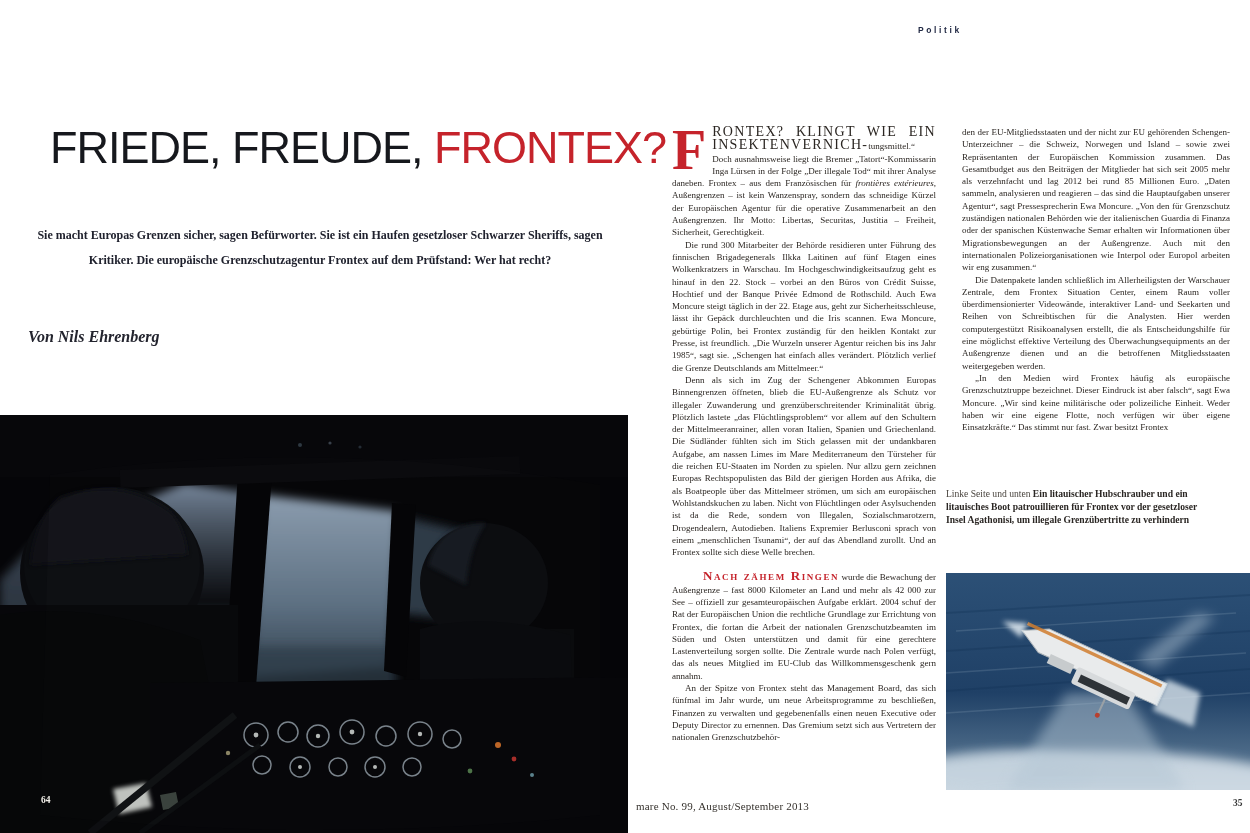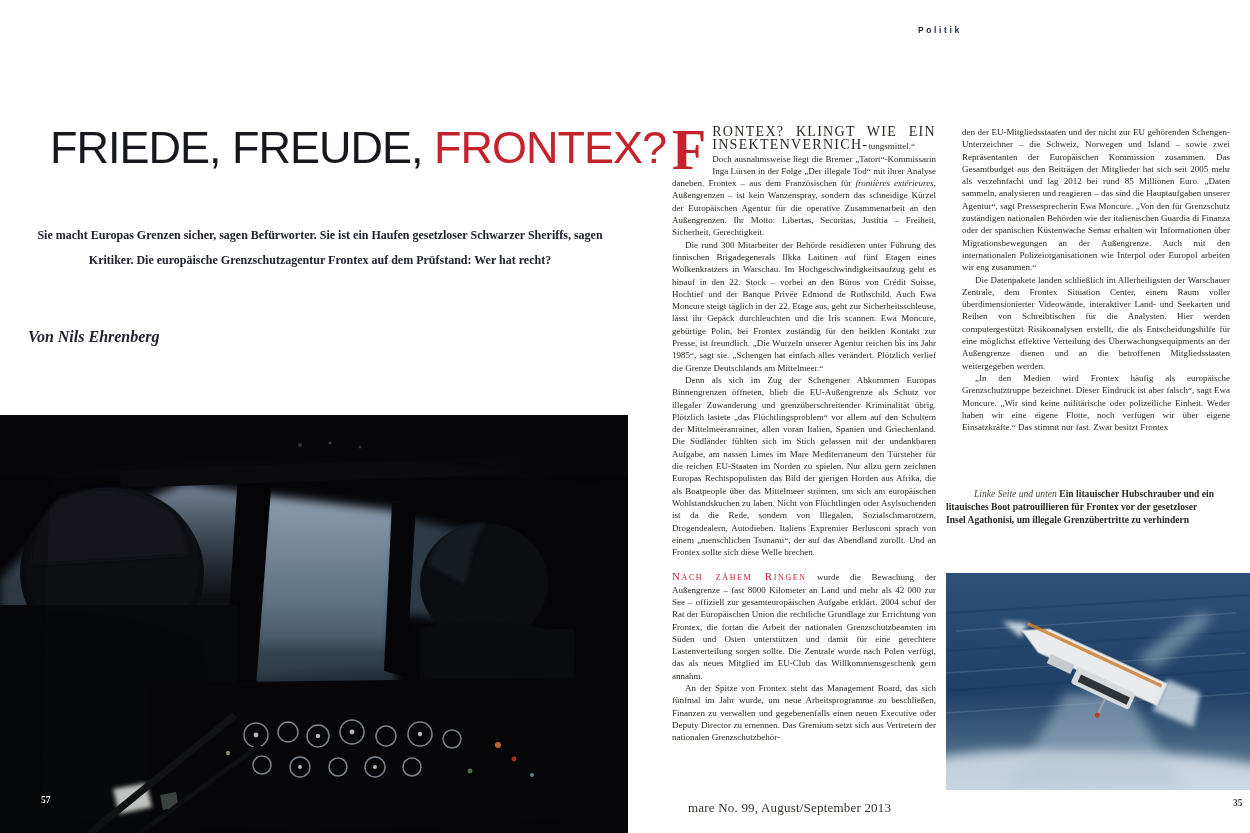--- a/index.html
+++ b/index.html
@@ -42,46 +42,46 @@
   .col p{margin:0;text-indent:13px;}
   .col p.no-indent{text-indent:0;}
   .col p.space-before{margin-top:12px;}
   .dropcap{
     float:left;color:#c5232b;font-weight:bold;
     font-size:56px;line-height:44px;padding:2px 6px 0 0;
   }
   .lead-caps{letter-spacing:1.3px;font-size:14px;}
   .sc-red{
     color:#c5232b;font-variant:small-caps;letter-spacing:1.6px;
-    font-size:11px;font-weight:400;
+    font-size:13px;font-weight:700;margin-left:31px;
   }
   .ital{font-style:italic;margin-top:43px;}
   
   .caption{
     position:absolute;left:946px;top:487px;width:272px;
     font-size:9.6px;line-height:13px;font-weight:bold;color:#2b2724;
     text-align:left;
   }
-  .caption .caption-lead{font-weight:normal;font-style:italic;color:#4a453f;margin-left:28px;}
+  .caption .caption-lead{font-weight:normal;color:#4a453f;}
   
   .photo-cockpit{position:absolute;left:0;top:415px;width:628px;height:418px;overflow:hidden;background:#07070a;}
   .photo-boat{position:absolute;left:946px;top:573px;width:304px;height:217px;overflow:hidden;background:#234769;}
   .photo-cockpit svg,.photo-boat svg{display:block;}
   
   .folio-left{
     position:absolute;left:41px;top:795px;color:#f2efe9;
     font-family:"Liberation Serif",serif;font-size:9.5px;font-weight:bold;
   }
   .folio-right{
     position:absolute;left:1233px;top:798px;color:#3b3b3b;
     font-family:"Liberation Serif",serif;font-size:9.5px;font-weight:bold;
   }
   .footer-credit{
-    position:absolute;left:688px;top:800px;color:#35312c;
-    font-size:13px;letter-spacing:0.2px;
+    position:absolute;left:636px;top:800px;color:#35312c;
+    font-size:11px;letter-spacing:0.2px;
   }
 </style>
 </head>
 <body>
 
 <div class="spread">
 
   <div class="politik">Politik</div>
 
   <div class="headline"><span>FRIEDE, FREUDE, </span><span class="accent">FRONTEX?</span></div>
@@ -181,21 +181,21 @@
       <polygon points="160,380 176,377 179,392 163,395" fill="#5d6a5f" opacity="0.6"></polygon>
 
       <line x1="90" y1="418" x2="235" y2="300" stroke="#101214" stroke-width="7"></line>
       <line x1="140" y1="418" x2="260" y2="330" stroke="#0d0f11" stroke-width="5"></line>
 
       <rect x="0" y="0" width="628" height="418" fill="none"></rect>
       <path d="M0,0 h628 v418 h-628 z M50,60 Q320,20 600,70 L600,400 Q320,430 40,400 Z" fill="#050507" opacity="0.25" fill-rule="evenodd"></path>
     </svg>
   </div>
 
-  <div class="folio-left">57</div>
+  <div class="folio-left">64</div>
 
   <div class="col col-1">
     <p class="no-indent"><span class="dropcap">F</span><span class="lead-caps">RONTEX? KLINGT WIE EIN INSEKTENVERNICH-</span><span>tungsmittel.“ Doch ausnahmsweise liegt die Bremer „Tatort“-Kommissarin Inga Lürsen in der Folge „Der illegale Tod“ mit ihrer Analyse daneben. Frontex – aus dem Französischen für </span><span class="ital">frontières extérieures</span><span>, Außengrenzen – ist kein Wanzenspray, sondern das schneidige Kürzel der Europäischen Agentur für die operative Zusammenarbeit an den Außengrenzen. Ihr Motto: Libertas, Securitas, Justitia – Freiheit, Sicherheit, Gerechtigkeit.</span></p>
     <p>Die rund 300 Mitarbeiter der Behörde residieren unter Führung des finnischen Brigadegenerals Ilkka Laitinen auf fünf Etagen eines Wolkenkratzers in Warschau. Im Hochgeschwindigkeitsaufzug geht es hinauf in den 22. Stock – vorbei an den Büros von Crédit Suisse, Hochtief und der Banque Privée Edmond de Rothschild. Auch Ewa Moncure steigt täglich in der 22. Etage aus, geht zur Sicherheitsschleuse, lässt ihr Gepäck durchleuchten und die Iris scannen. Ewa Moncure, gebürtige Polin, bei Frontex zuständig für den heiklen Kontakt zur Presse, ist freundlich. „Die Wurzeln unserer Agentur reichen bis ins Jahr 1985“, sagt sie. „Schengen hat einfach alles verändert. Plötzlich verlief die Grenze Deutschlands am Mittelmeer.“</p>
     <p>Denn als sich im Zug der Schengener Abkommen Europas Binnengrenzen öffneten, blieb die EU-Außengrenze als Schutz vor illegaler Zuwanderung und grenzüberschreitender Kriminalität übrig. Plötzlich lastete „das Flüchtlingsproblem“ vor allem auf den Schultern der Mittelmeeranrainer, allen voran Italien, Spanien und Griechenland. Die Südländer fühlten sich im Stich gelassen mit der undankbaren Aufgabe, am nassen Limes im Mare Mediterraneum den Türsteher für die reichen EU-Staaten im Norden zu spielen. Nur allzu gern zeichnen Europas Rechtspopulisten das Bild der gierigen Horden aus Afrika, die als Boatpeople über das Mittelmeer strömen, um sich am europäischen Wohlstandskuchen zu laben. Nicht von Flüchtlingen oder Asylsuchenden ist da die Rede, sondern von Illegalen, Sozialschmarotzern, Drogendealern, Autodieben. Italiens Expremier Berlusconi sprach von einem „menschlichen Tsunami“, der auf das Abendland zurollt. Und an Frontex sollte sich diese Welle brechen.</p>
     <p class="no-indent space-before"><span class="sc-red">Nach zähem Ringen</span><span> wurde die Bewachung der Außengrenze – fast 8000 Kilometer an Land und mehr als 42 000 zur See – offiziell zur gesamteuropäischen Aufgabe erklärt. 2004 schuf der Rat der Europäischen Union die rechtliche Grundlage zur Errichtung von Frontex, die fortan die Arbeit der nationalen Grenzschutzbeamten im Süden und Osten unterstützen und damit für eine gerechtere Lastenverteilung sorgen sollte. Die Zentrale wurde nach Polen verfügt, das als neues Mitglied im EU-Club das Willkommensgeschenk gern annahm.</span></p>
     <p>An der Spitze von Frontex steht das Management Board, das sich fünfmal im Jahr wurde, um neue Arbeitsprogramme zu beschließen, Finanzen zu verwalten und gegebenenfalls einen neuen Executive oder Deputy Director zu ernennen. Das Gremium setzt sich aus Vertretern der nationalen Grenzschutzbehör-</p>
   </div>
 
   <div class="col col-2">

